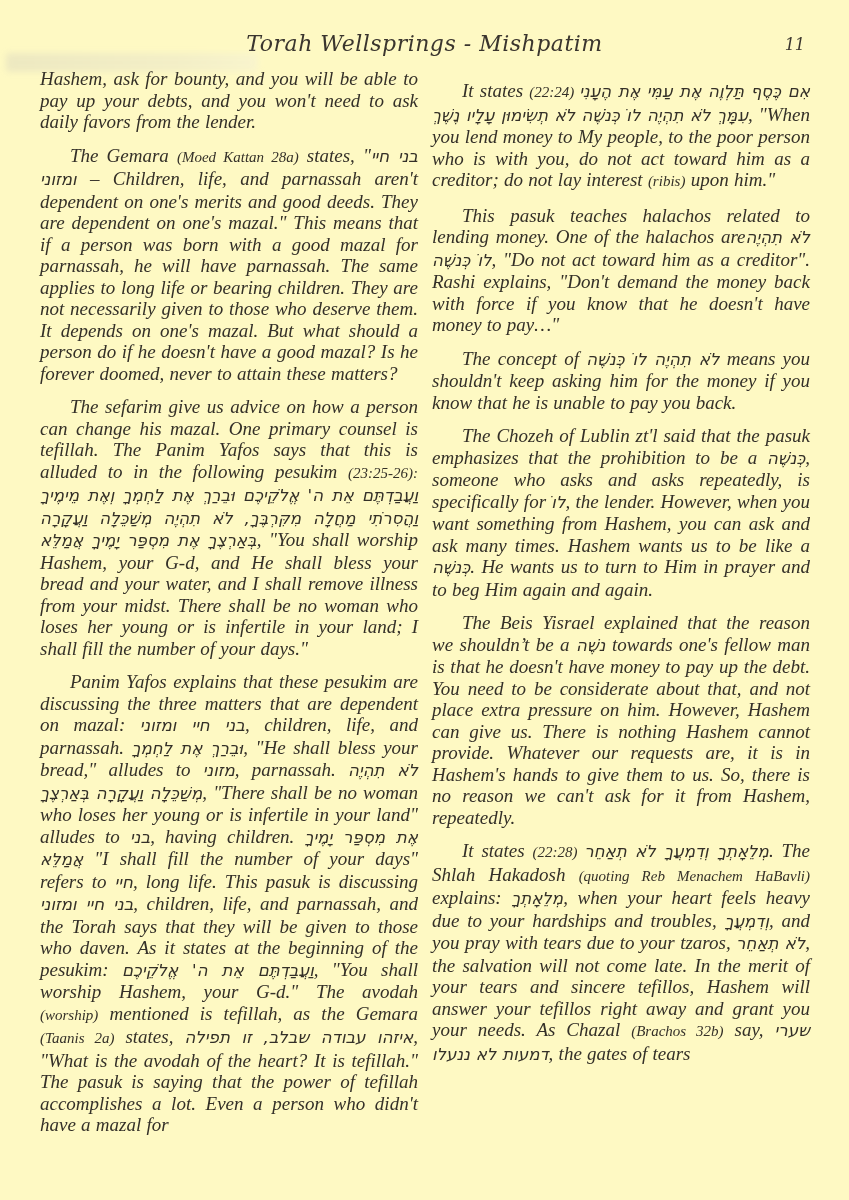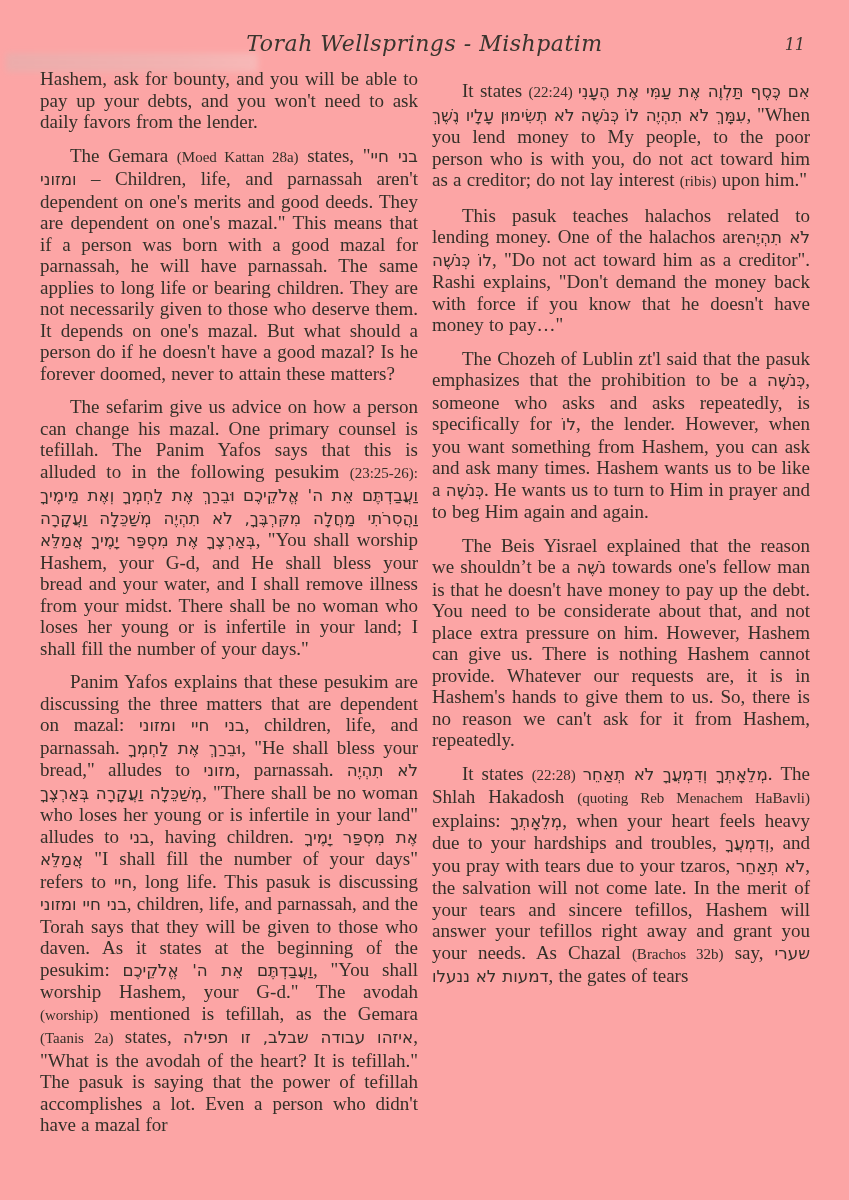--- a/index.html
+++ b/index.html
@@ -1,20 +1,20 @@
 <!DOCTYPE html>
 <html><head>
 <meta charset="utf-8">
 <style>
   html,body{margin:0;padding:0;background:#e8e8e8;}
   .page{
     position:relative;
     width:849px;height:1200px;
     margin:0 auto;
-    background:#fca5a5;
+    background:#fef9c3;
     color:#343028;
     font-family:"Liberation Serif", serif;
     overflow:hidden;
   }
   .header-title{
     position:absolute;top:31px;left:0;width:100%;
     text-align:center;
     font-family:"DejaVu Serif", serif;
     font-style:italic;
     font-size:22px;
@@ -31,21 +31,21 @@
   }
   .scan-smudge{
     position:absolute;top:53px;left:6px;width:252px;height:19px;
     background:linear-gradient(90deg,#c3c0bc,#d9d6d2 70%,#eceae7);
     opacity:0.28;
     filter:blur(3px);
     border-radius:2px;
   }
   .content{
     position:absolute;top:68px;left:40px;width:771px;
-    display:flex;gap:14px;
+    display:flex;gap:14px;font-style:italic;
   }
   .col{width:378px;}
   .para{
     margin:0 0 12px 0;
     text-align:justify;
     font-size:19px;
     line-height:21.5px;
     word-spacing:0.5px;
   }
   .para.indent{text-indent:30px;margin-top:12px;}
@@ -69,18 +69,19 @@
   <div class="content">
     <div class="col">
         <p class="para"><span class="en">Hashem, ask for bounty, and you will be able to pay up your debts, and you won't need to ask daily favors from the lender.</span></p>
         <p class="para indent"><span class="en">The Gemara </span><span class="cite">(Moed Kattan 28a)</span><span class="en"> states, "</span><span class="he" dir="rtl">בני חיי ומזוני</span><span class="en"> – Children, life, and parnassah aren't dependent on one's merits and good deeds. They are dependent on one's mazal." This means that if a person was born with a good mazal for parnassah, he will have parnassah. The same applies to long life or bearing children. They are not necessarily given to those who deserve them. It depends on one's mazal. But what should a person do if he doesn't have a good mazal? Is he forever doomed, never to attain these matters?</span></p>
         <p class="para indent"><span class="en">The sefarim give us advice on how a person can change his mazal. One primary counsel is tefillah. The Panim Yafos says that this is alluded to in the following pesukim </span><span class="cite">(23:25-26): </span><span class="he" dir="rtl">וַעֲבַדְתֶּם אֵת ה' אֱלֹקֵיכֶם וּבֵרַךְ אֶת לַחְמְךָ וְאֶת מֵימֶיךָ וַהֲסִרֹתִי מַחֲלָה מִקִּרְבֶּךָ, לֹא תִהְיֶה מְשַׁכֵּלָה וַעֲקָרָה בְּאַרְצֶךָ אֶת מִסְפַּר יָמֶיךָ אֲמַלֵּא</span><span class="en">, "You shall worship Hashem, your G-d, and He shall bless your bread and your water, and I shall remove illness from your midst. There shall be no woman who loses her young or is infertile in your land; I shall fill the number of your days."</span></p>
         <p class="para indent"><span class="en">Panim Yafos explains that these pesukim are discussing the three matters that are dependent on mazal: </span><span class="he" dir="rtl">בני חיי ומזוני</span><span class="en">, children, life, and parnassah. </span><span class="he" dir="rtl">וּבֵרַךְ אֶת לַחְמְךָ</span><span class="en">, "He shall bless your bread," alludes to </span><span class="he" dir="rtl">מזוני</span><span class="en">, parnassah. </span><span class="he" dir="rtl">לֹא תִהְיֶה מְשַׁכֵּלָה וַעֲקָרָה בְּאַרְצֶךָ</span><span class="en">, "There shall be no woman who loses her young or is infertile in your land" alludes to </span><span class="he" dir="rtl">בני</span><span class="en">, having children. </span><span class="he" dir="rtl">אֶת מִסְפַּר יָמֶיךָ אֲמַלֵּא</span><span class="en"> "I shall fill the number of your days" refers to </span><span class="he" dir="rtl">חיי</span><span class="en">, long life. This pasuk is discussing </span><span class="he" dir="rtl">בני חיי ומזוני</span><span class="en">, children, life, and parnassah, and the Torah says that they will be given to those who daven. As it states at the beginning of the pesukim: </span><span class="he" dir="rtl">וַעֲבַדְתֶּם אֵת ה' אֱלֹקֵיכֶם</span><span class="en">, "You shall worship Hashem, your G-d." The avodah </span><span class="cite">(worship)</span><span class="en"> mentioned is tefillah, as the Gemara </span><span class="cite">(Taanis 2a)</span><span class="en"> states, </span><span class="he" dir="rtl">איזהו עבודה שבלב, זו תפילה</span><span class="en">, "What is the avodah of the heart? It is tefillah." The pasuk is saying that the power of tefillah accomplishes a lot. Even a person who didn't have a mazal for</span></p>
       </div>
     <div class="col">
         <p class="para indent"><span class="en">It states </span><span class="cite">(22:24) </span><span class="he" dir="rtl">אִם כֶּסֶף תַּלְוֶה אֶת עַמִּי אֶת הֶעָנִי עִמָּךְ לֹא תִהְיֶה לוֹ כְּנֹשֶׁה לֹא תְשִׂימוּן עָלָיו נֶשֶׁךְ</span><span class="en">, "When you lend money to My people, to the poor person who is with you, do not act toward him as a creditor; do not lay interest </span><span class="cite">(ribis)</span><span class="en"> upon him."</span></p>
         <p class="para indent"><span class="en">This pasuk teaches halachos related to lending money. One of the halachos are</span><span class="he" dir="rtl">לֹא תִהְיֶה לוֹ כְּנֹשֶׁה</span><span class="en">, "Do not act toward him as a creditor". Rashi explains, "Don't demand the money back with force if you know that he doesn't have money to pay…"</span></p>
+        <p class="para indent"><span class="en">The concept of </span><span class="he" dir="rtl">לֹא תִהְיֶה לוֹ כְּנֹשֶׁה</span><span class="en"> means you shouldn't keep asking him for the money if you know that he is unable to pay you back.</span></p>
         <p class="para indent"><span class="en">The Chozeh of Lublin zt'l said that the pasuk emphasizes that the prohibition to be a </span><span class="he" dir="rtl">כְּנֹשֶׁה</span><span class="en">, someone who asks and asks repeatedly, is specifically for </span><span class="he" dir="rtl">לוֹ</span><span class="en">, the lender. However, when you want something from Hashem, you can ask and ask many times. Hashem wants us to be like a </span><span class="he" dir="rtl">כְּנֹשֶׁה</span><span class="en">. He wants us to turn to Him in prayer and to beg Him again and again.</span></p>
         <p class="para indent"><span class="en">The Beis Yisrael explained that the reason we shouldn’t be a </span><span class="he" dir="rtl">נֹשֶׁה</span><span class="en"> towards one's fellow man is that he doesn't have money to pay up the debt. You need to be considerate about that, and not place extra pressure on him. However, Hashem can give us. There is nothing Hashem cannot provide. Whatever our requests are, it is in Hashem's hands to give them to us. So, there is no reason we can't ask for it from Hashem, repeatedly.</span></p>
         <p class="para indent"><span class="en">It states </span><span class="cite">(22:28) </span><span class="he" dir="rtl">מְלֵאָתְךָ וְדִמְעֲךָ לֹא תְאַחֵר</span><span class="en">. The Shlah Hakadosh </span><span class="cite">(quoting Reb Menachem HaBavli)</span><span class="en"> explains: </span><span class="he" dir="rtl">מְלֵאָתְךָ</span><span class="en">, when your heart feels heavy due to your hardships and troubles, </span><span class="he" dir="rtl">וְדִמְעֲךָ</span><span class="en">, and you pray with tears due to your tzaros, </span><span class="he" dir="rtl">לֹא תְאַחֵר</span><span class="en">, the salvation will not come late. In the merit of your tears and sincere tefillos, Hashem will answer your tefillos right away and grant you your needs. As Chazal </span><span class="cite">(Brachos 32b)</span><span class="en"> say, </span><span class="he" dir="rtl">שערי דמעות לא ננעלו</span><span class="en">, the gates of tears</span></p>
       </div>
   </div>
 </div>
 
 </body></html>

